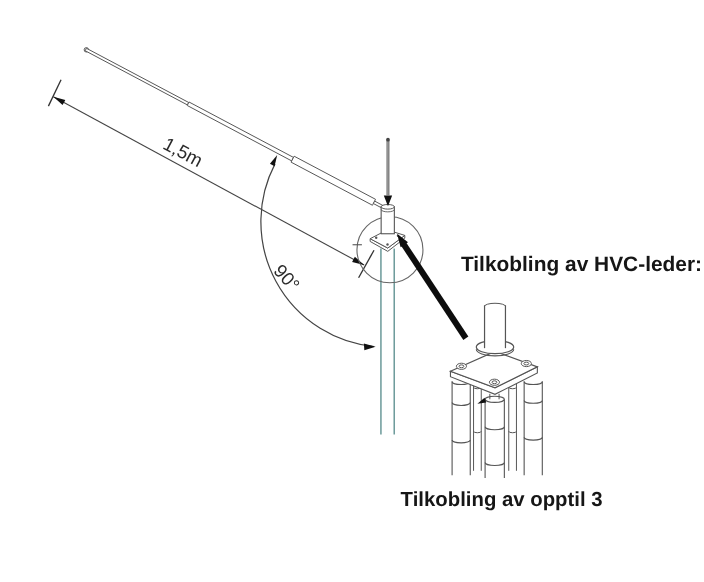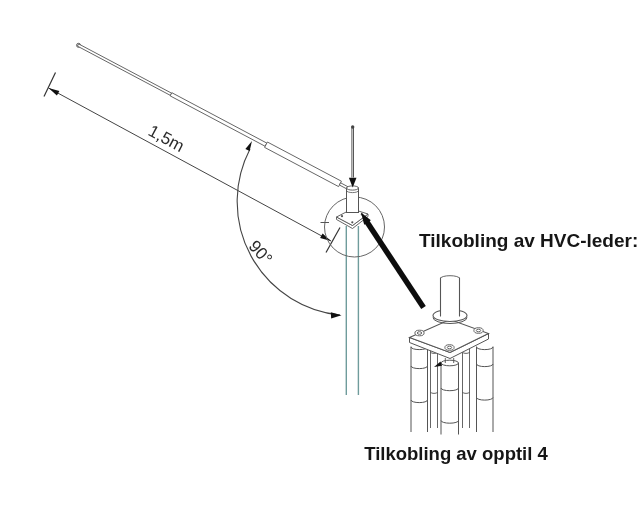--- a/index.html
+++ b/index.html
@@ -136,16 +136,16 @@
     <line x1="440.5" y1="277.5" x2="440.5" y2="316.5" stroke-width="1.1"></line>
     <line x1="459.5" y1="277.5" x2="459.5" y2="316.5" stroke-width="1.1"></line>
     <path d="M 440.5 278.5 A 9.5 2.8 0 0 1 459.5 278.5" stroke-width="0.9"></path>
   </g>
 </svg>
 
 <div class="lbl dim-lbl lbl-15m">1,5m</div>
 <div class="lbl dim-lbl lbl-90">90°</div>
 <div class="lbl callout-heading">Tilkobling av HVC-leder:</div>
 <div class="lbl note">
-  <div>Tilkobling av opptil 4</div>
+  <div>Tilkobling av opptil 3</div>
 </div>
 
 </div>
 
 </body></html>

